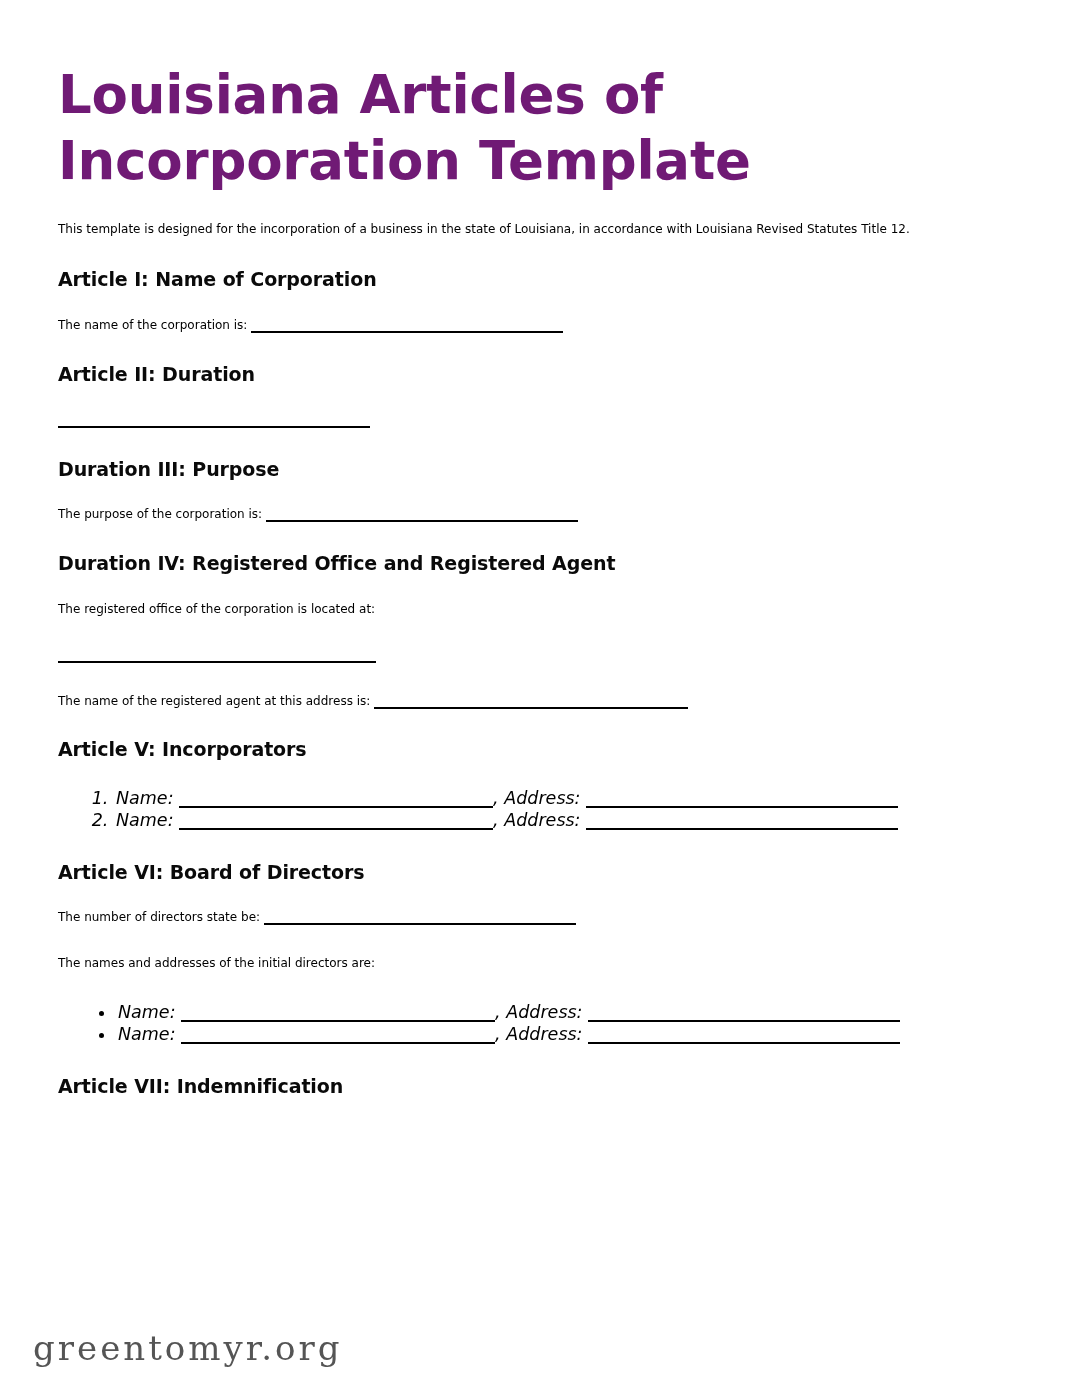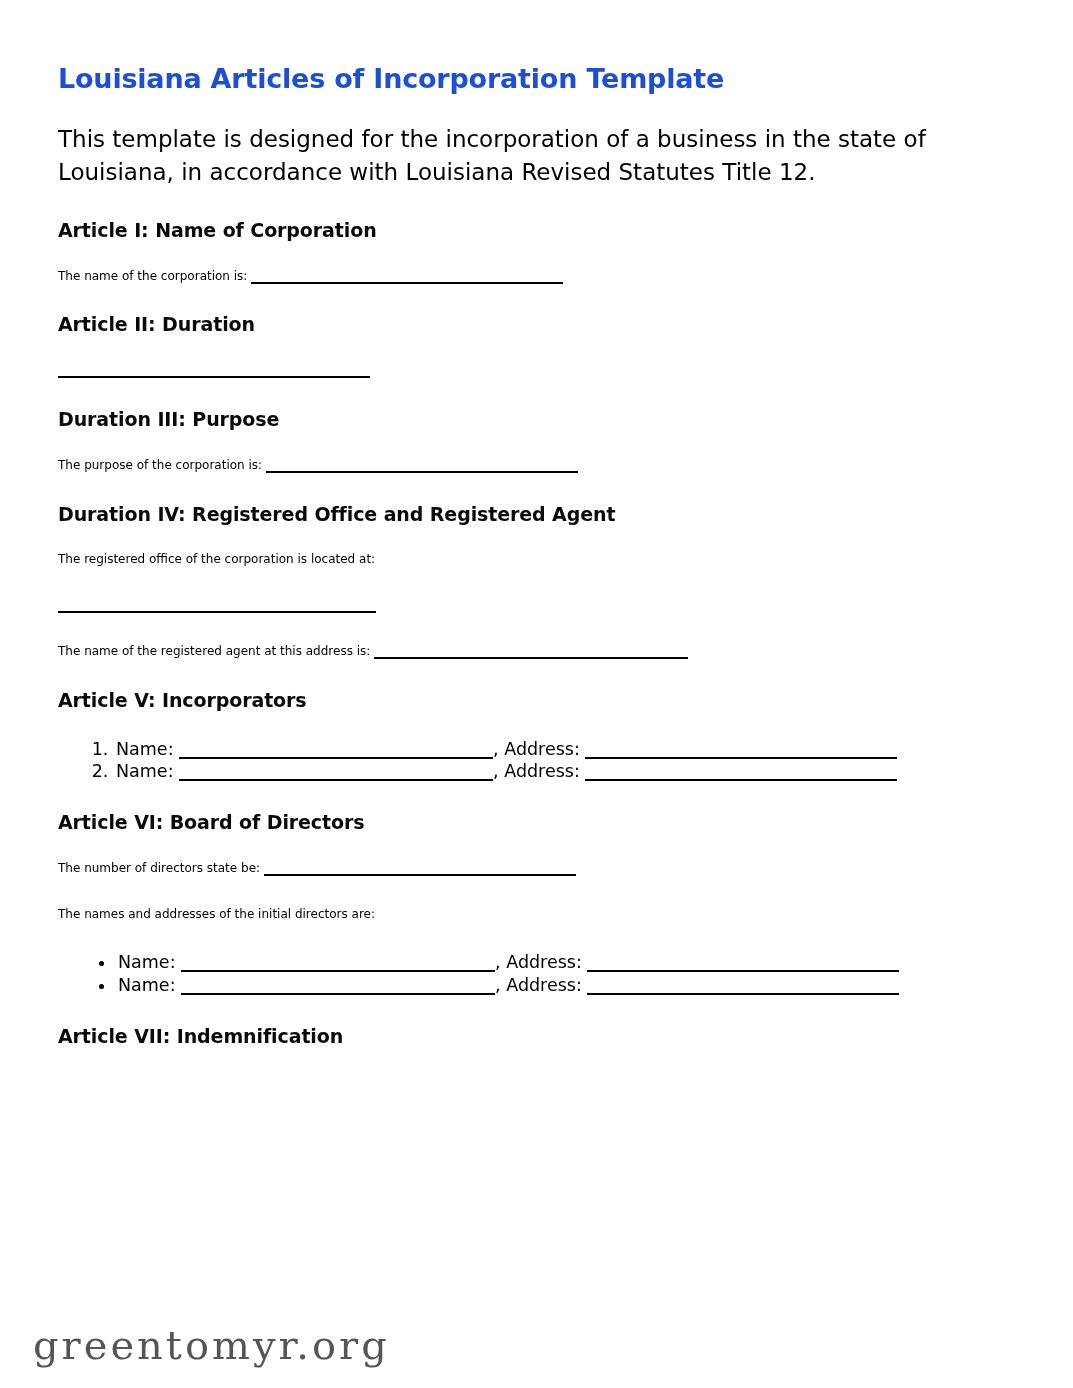--- a/index.html
+++ b/index.html
@@ -16,29 +16,29 @@
     overflow: hidden;
   }
   .page {
     position: relative;
     width: 1073px;
     height: 1388px;
     box-sizing: border-box;
     padding: 62px 133px 0 58px;
   }
   .doc-title {
-    font-size: 27px;
+    font-size: 53px;
     font-weight: bold;
     line-height: 1.24;
     letter-spacing: -0.2px;
     margin: 0 0 28px 0;
-    color: #1d4ed8;
+    color: #701a75;
   }
   .intro {
-    font-size: 23px;
+    font-size: 12px;
     line-height: 1.42;
     margin: 0 0 30px 0;
     max-width: 930px;
   }
   h2.article-heading {
     font-size: 19px;
     font-weight: bold;
     line-height: 1.2;
     margin: 0 0 26px 0;
     color: #0a0a0a;
@@ -65,31 +65,32 @@
     margin: 0 0 29px 0;
     padding: 0 0 0 30px;
     font-size: 17.5px;
     line-height: 1.27;
   }
   ol.entry-list { list-style: decimal; padding-left: 56px; }
   ul.entry-list { list-style: disc; padding-left: 58px; }
   ol.entry-list li, ul.entry-list li {
     white-space: nowrap;
     padding-left: 2px;
+    font-style: italic;
   }
   .spacer-blank-line {
     margin: 0 0 27px 0;
     line-height: 1.0;
   }
   .footer-watermark {
     position: absolute;
     left: 33px;
     bottom: 20px;
     font-family: "DejaVu Serif", "Liberation Serif", serif;
-    font-size: 40px;
+    font-size: 34px;
     letter-spacing: 3px;
     color: #555555;
   }
 </style>
 </head>
 <body>
 
 <div class="page">
 
   <h1 class="doc-title">Louisiana Articles of Incorporation Template</h1>

